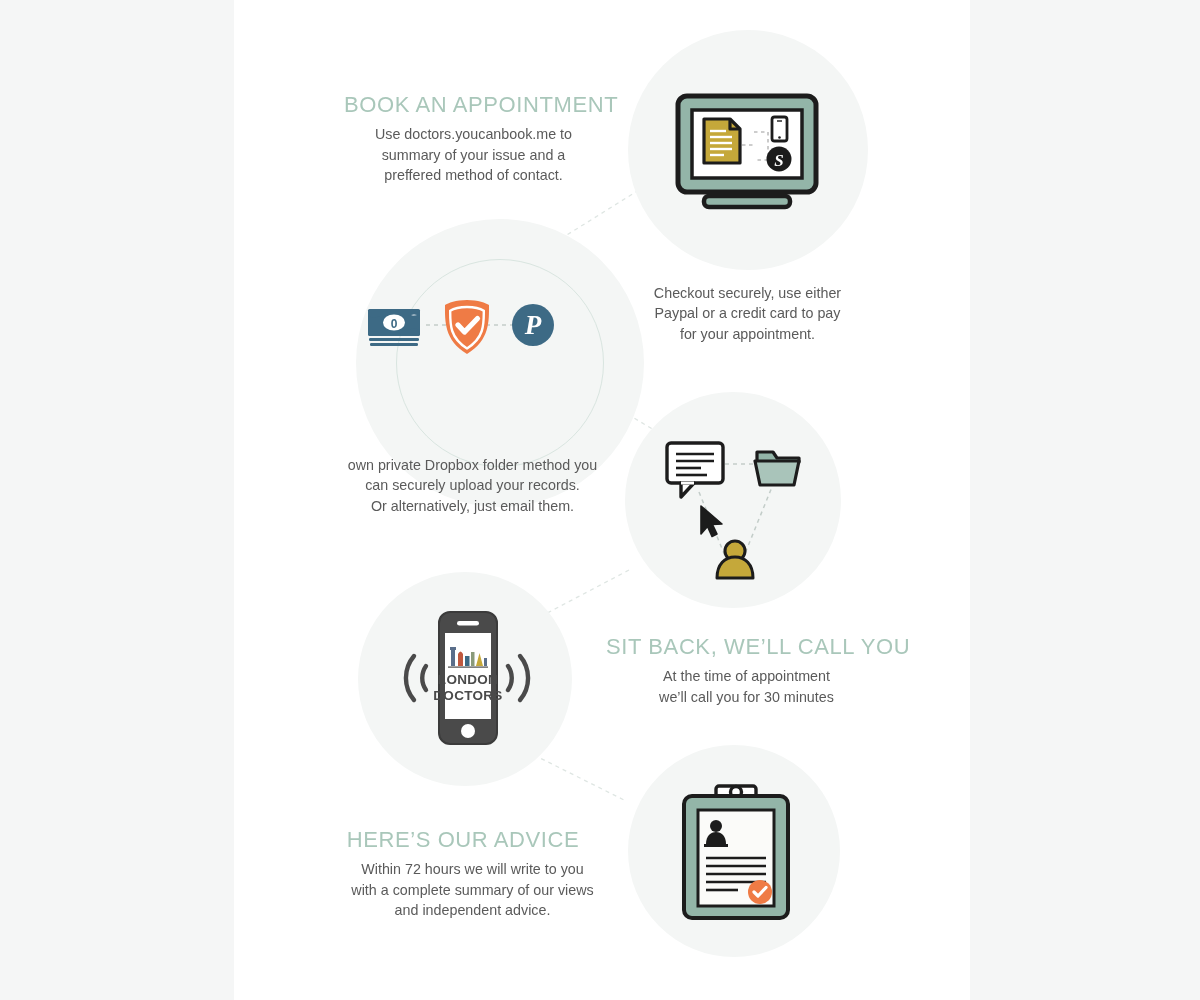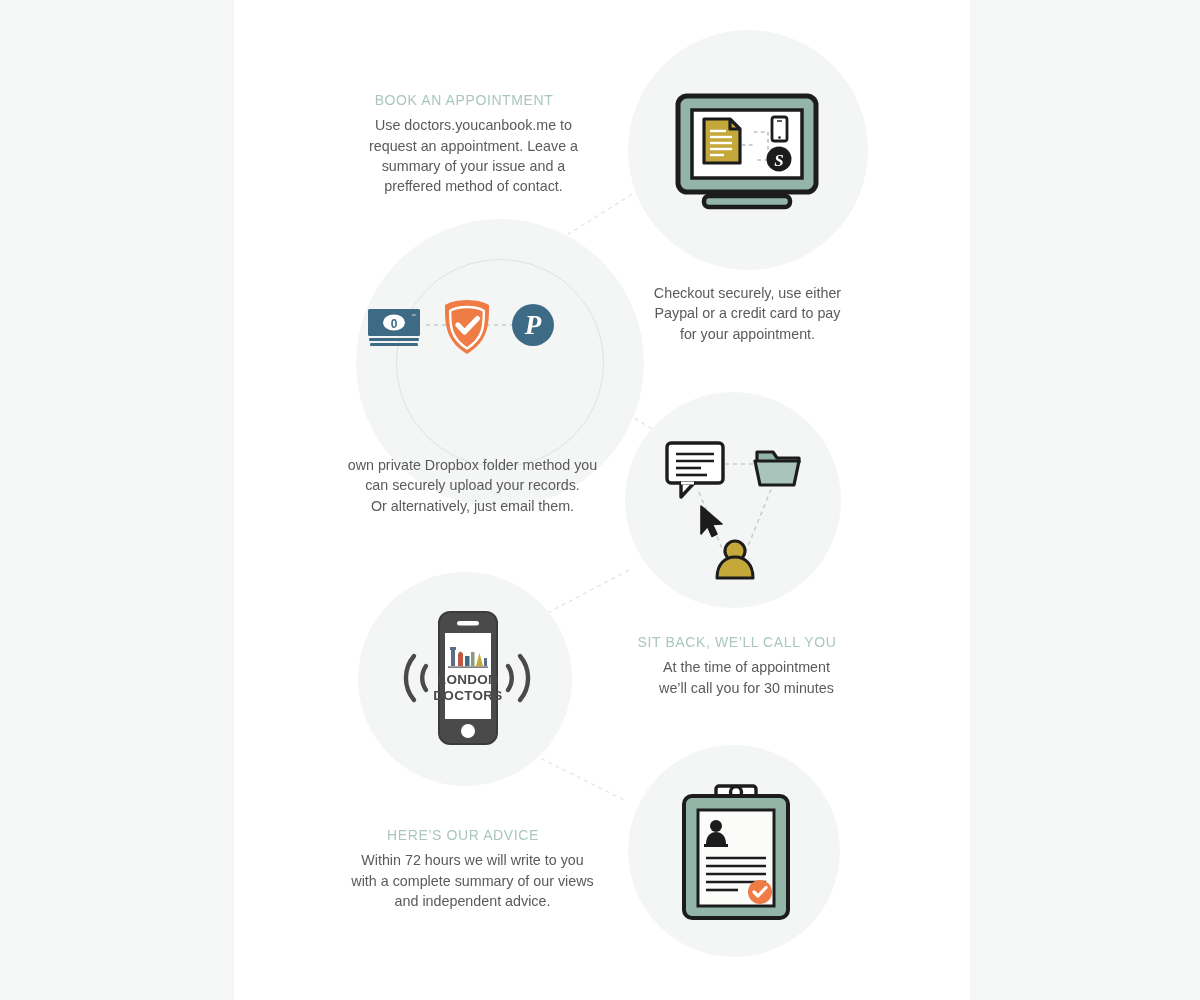--- a/index.html
+++ b/index.html
@@ -34,21 +34,21 @@
   }
   .inner-ring {
     position: absolute;
     border-radius: 50%;
     border: 1px solid #d9e5e0;
   }
   
   .tblock { position: absolute; }
   .tblock .hd {
     color: #a9c7ba;
-    font-size: 14px;
+    font-size: 22px;
     letter-spacing: .6px;
     font-weight: 400;
     line-height: 1.15;
     white-space: nowrap;
   }
   .tblock .bd {
     color: #5a5a5a;
     font-size: 14.3px;
     line-height: 20.4px;
     margin-top: 7px;
@@ -113,21 +113,20 @@
           <circle cx="105" cy="67" r="12.5" fill="#1c1c1c"></circle>
           <text x="105" y="73.5" text-anchor="middle" font-family="'Liberation Serif', serif" font-size="17" font-style="italic" font-weight="bold" fill="#ffffff">S</text>
         </g>
       </svg>
     </div>
 
     <div class="tblock ctr" style="left:110px; top:92px; width:240px;">
       <div class="hd">BOOK AN APPOINTMENT</div>
       <div class="bd">
         <div>Use doctors.youcanbook.me to</div>
-        <div>request an appointment. Leave a</div>
         <div>summary of your issue and a</div>
         <div>preffered method of contact.</div>
       </div>
     </div>
 
     <div class="blob" style="left:122px; top:219px; width:288px; height:288px;"></div>
     <div class="inner-ring" style="left:162px; top:259px; width:208px; height:208px;"></div>
 
     <div class="icon-wrap" style="left:130px; top:298px;">
       <svg width="192" height="58" viewBox="0 0 192 58">

